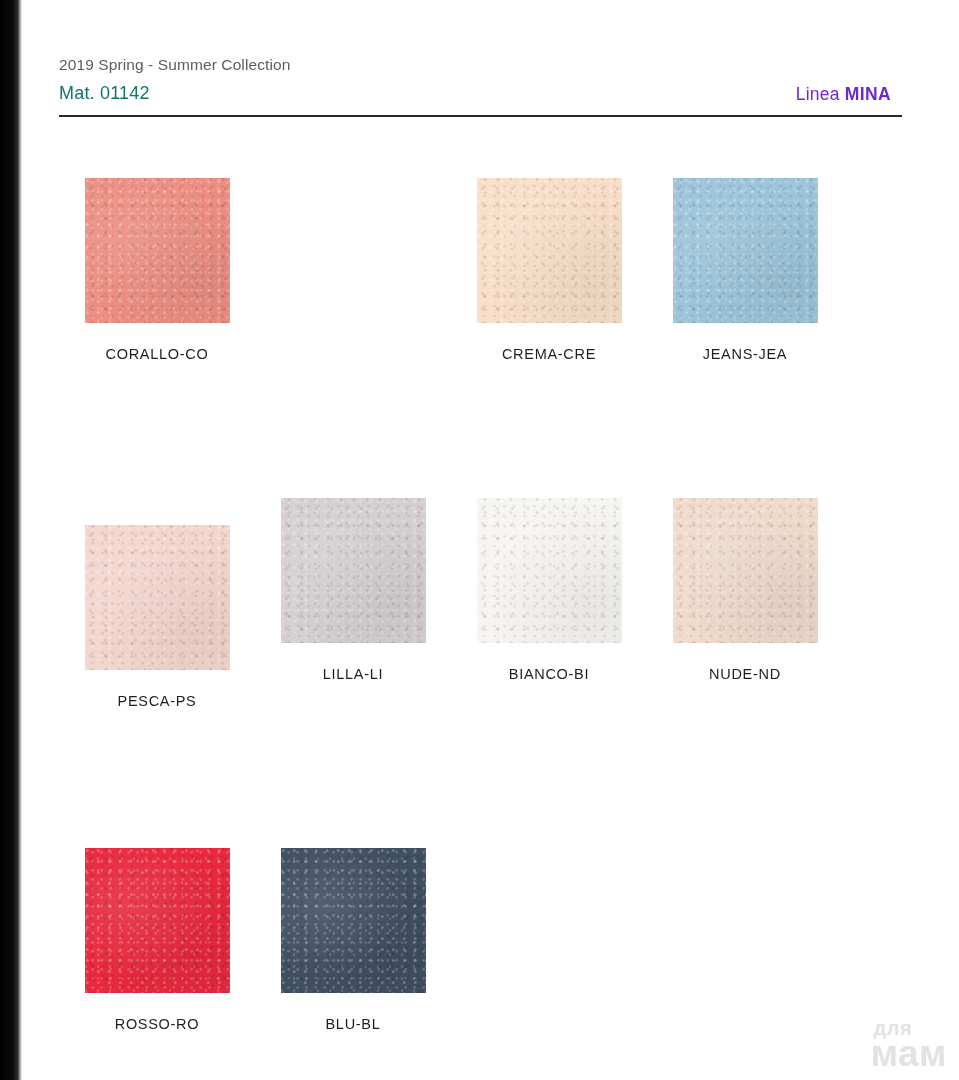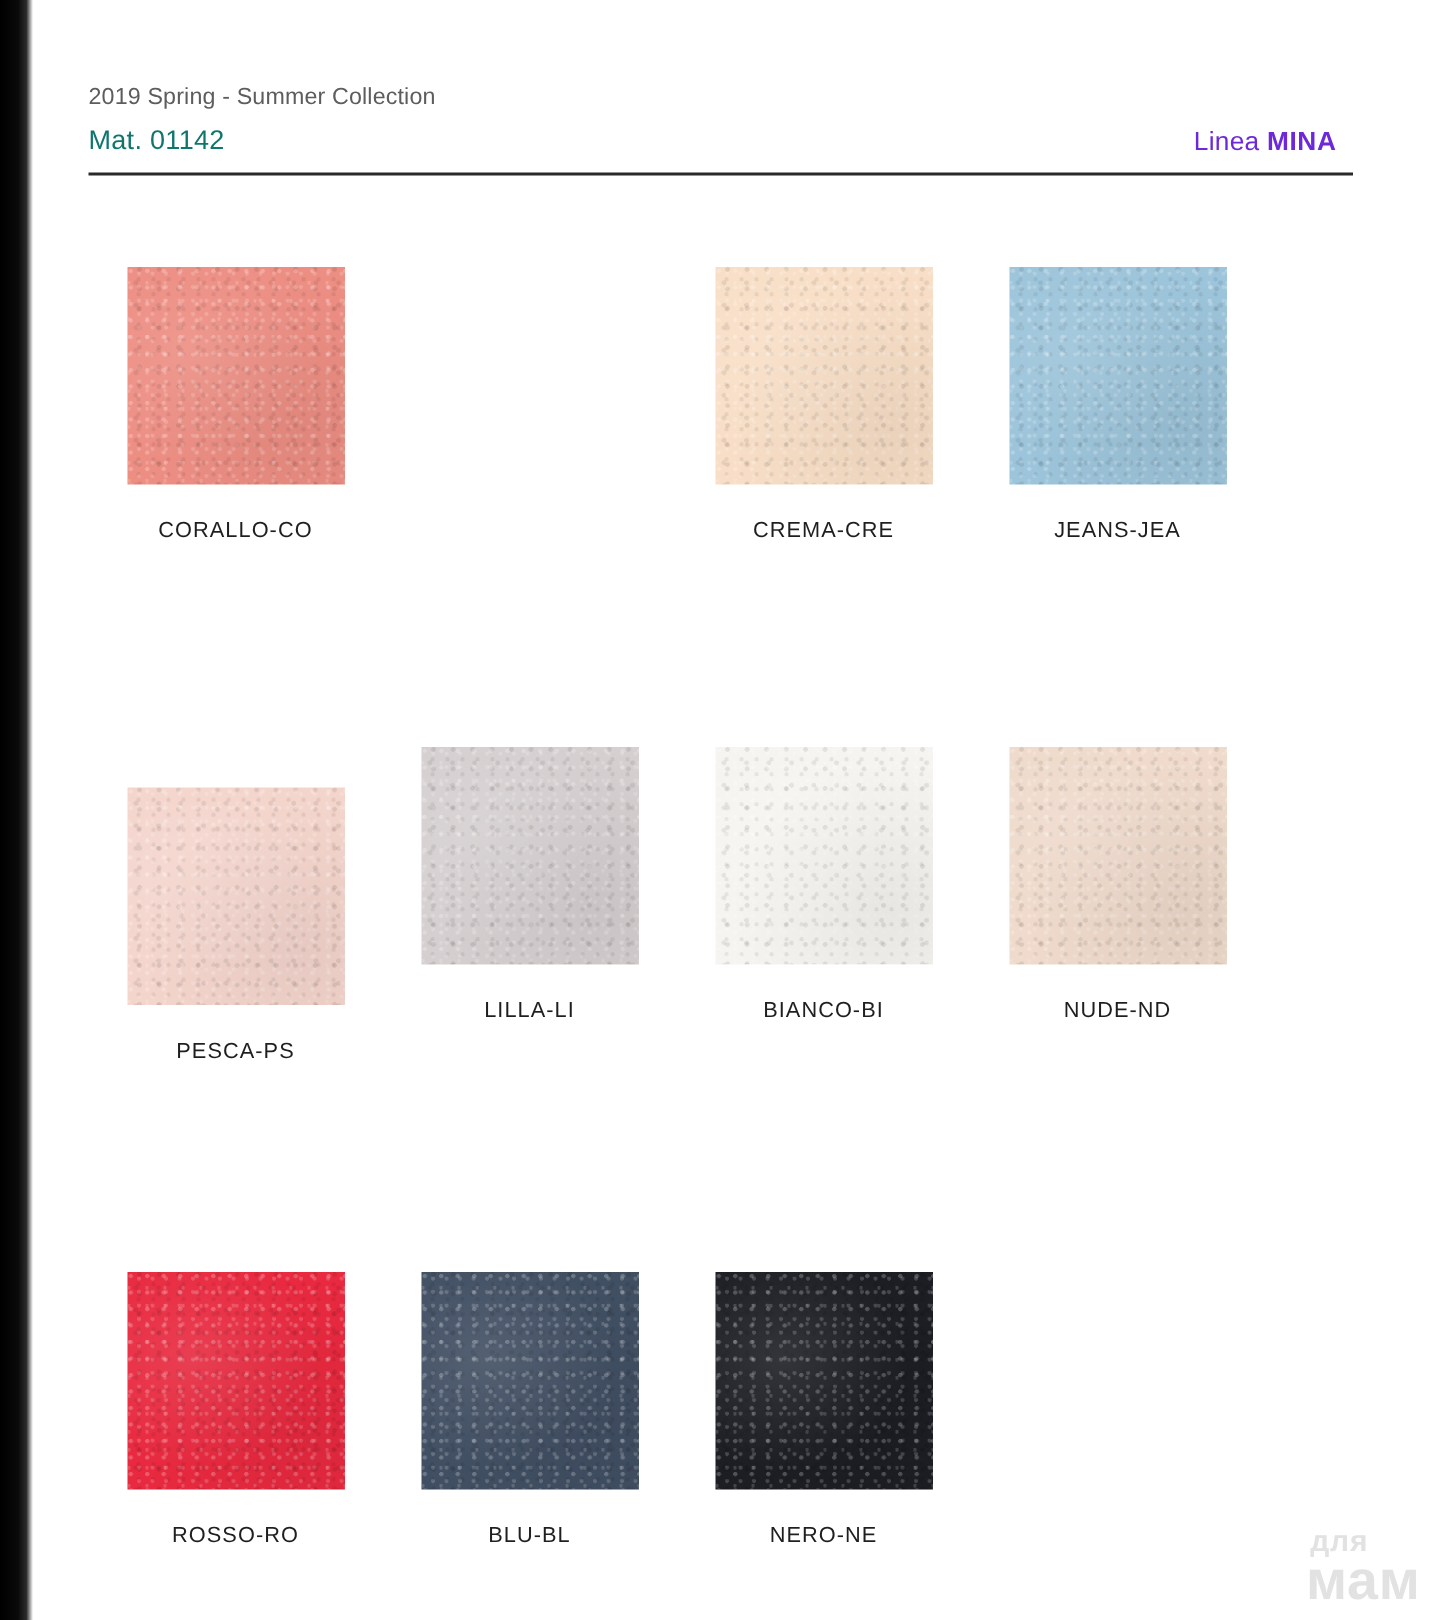--- a/index.html
+++ b/index.html
@@ -231,24 +231,20 @@
       </div>
       <div class="swatch-row" style="height: 352px;">
         <div class="swatch-cell" style="left: 37px; top: 0px;">
           <div class="swatch-chip" style="background: rgb(232, 41, 63);"></div>
           <div class="swatch-label">ROSSO-RO</div>
         </div>
         <div class="swatch-cell" style="left: 233px; top: 0px;">
           <div class="swatch-chip" style="background: rgb(65, 79, 99);"></div>
           <div class="swatch-label">BLU-BL</div>
         </div>
-        <div class="swatch-cell" style="left: 429px; top: 0px;">
-          <div class="swatch-chip" style="background: rgb(28, 30, 36);"></div>
-          <div class="swatch-label">NERO-NE</div>
-        </div>
       </div>
     </div>
 
   <div class="watermark">
     <div class="watermark-top">для</div>
     <div class="watermark-bottom">мам</div>
   </div>
 
 </div>
 

